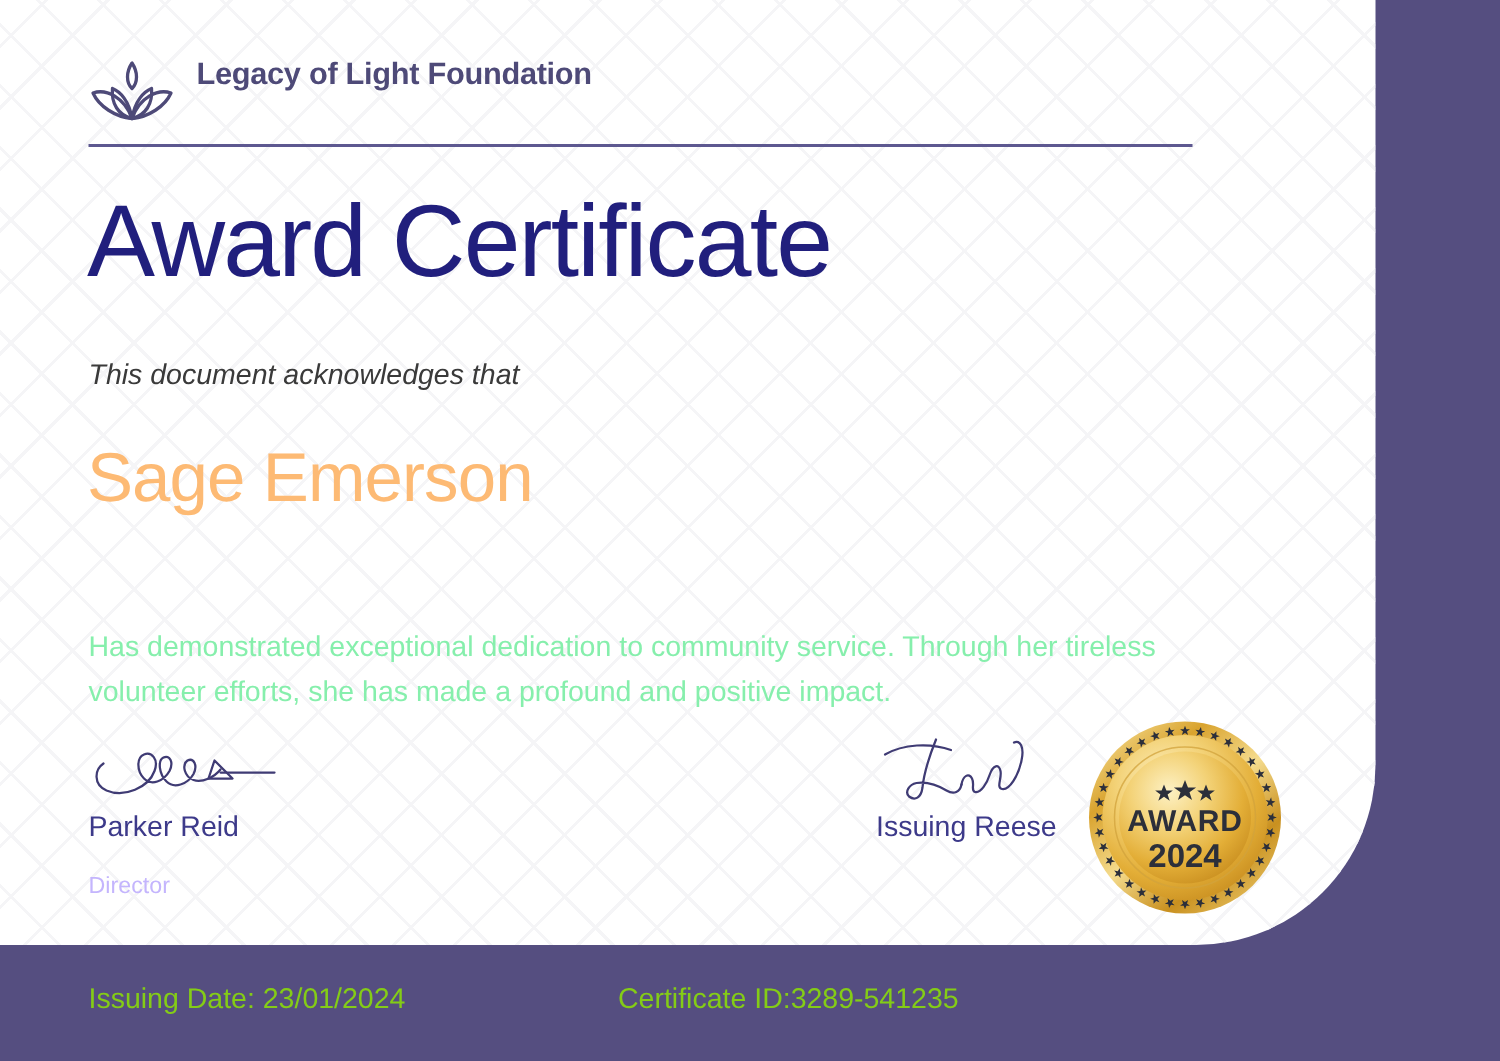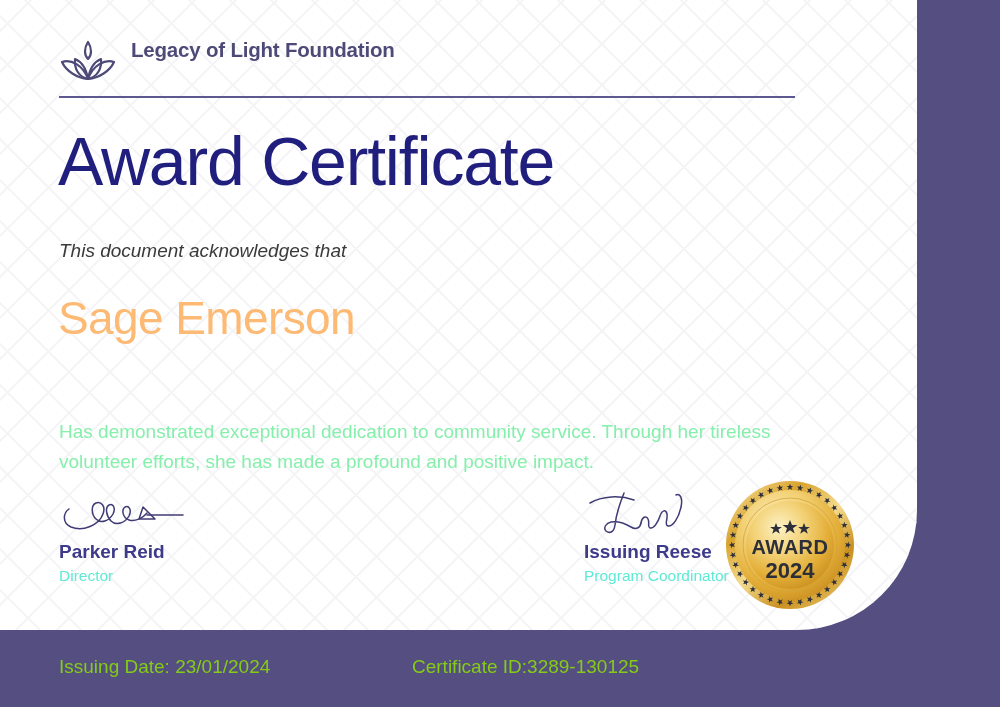--- a/index.html
+++ b/index.html
@@ -106,28 +106,28 @@
   .signatures {
     position:absolute;
     left:59px; top:487px;
     display:flex;
     gap:295px;
   }
   .sig-block { width:230px; }
   .sig-mark { height:52px; display:block; }
   .sig-name {
     font-size:19px;
-    font-weight:bold;
+    font-weight:normal;
     color:#3d3a8a;
     margin-top:2px;
   }
   .sig-role {
     font-size:15.5px;
-    color:#5eead4;
-    margin-top:4px;
+    color:#c4b5fd;
+    margin-top:19px;
   }
 
   
   .seal {
     position:absolute;
     left:724px; top:479px;
     width:132px; height:132px;
   }
 
   
@@ -201,21 +201,20 @@
           <svg class="sig-mark" viewBox="0 0 130 52" fill="none" stroke="#3f3b74" stroke-width="1.5" stroke-linecap="round" stroke-linejoin="round">
             <path d="M6 16 C18 9 36 8 50 13"></path>
             <path d="M40 6 C36 16 32 28 31 38 C30 45 26 47 22 44 C19 41 22 36 27 35
                      C34 34 42 37 47 40 C52 43 56 41 57 36"></path>
             <path d="M57 36 C58 30 62 28 64 32 C66 36 63 40 66 41 C70 42 74 35 76 29
                      C78 23 82 22 83 27 C84 32 80 38 84 39 C89 40 95 30 97 20
                      C99 11 96 6 92 8"></path>
           </svg>
         </span>
         <div class="sig-name">Issuing Reese</div>
-        <div class="sig-role">Program Coordinator</div>
       </div>
 
     </div>
 
     <div class="seal">
       <svg viewBox="0 0 132 132" width="132" height="132">
         <defs>
           <radialGradient id="goldFace" cx="38%" cy="30%" r="78%">
             <stop offset="0%" stop-color="#fdf1c4"></stop>
             <stop offset="38%" stop-color="#f3d277"></stop>
@@ -357,16 +356,16 @@
 
         <text x="66" y="75" text-anchor="middle" font-family="Liberation Sans, sans-serif" font-size="20" font-weight="bold" fill="#2c2f3a" letter-spacing="0.5">AWARD</text>
         <text x="66" y="99" text-anchor="middle" font-family="Liberation Sans, sans-serif" font-size="22" font-weight="bold" fill="#2c2f3a">2024</text>
       </svg>
     </div>
 
   </div>
 
   <div class="footer">
     <span class="footer-item footer-date">Issuing Date: 23/01/2024</span>
-    <span class="footer-item footer-id">Certificate ID:3289-130125</span>
+    <span class="footer-item footer-id">Certificate ID:3289-541235</span>
   </div>
 
 </div>
 
 </body></html>

